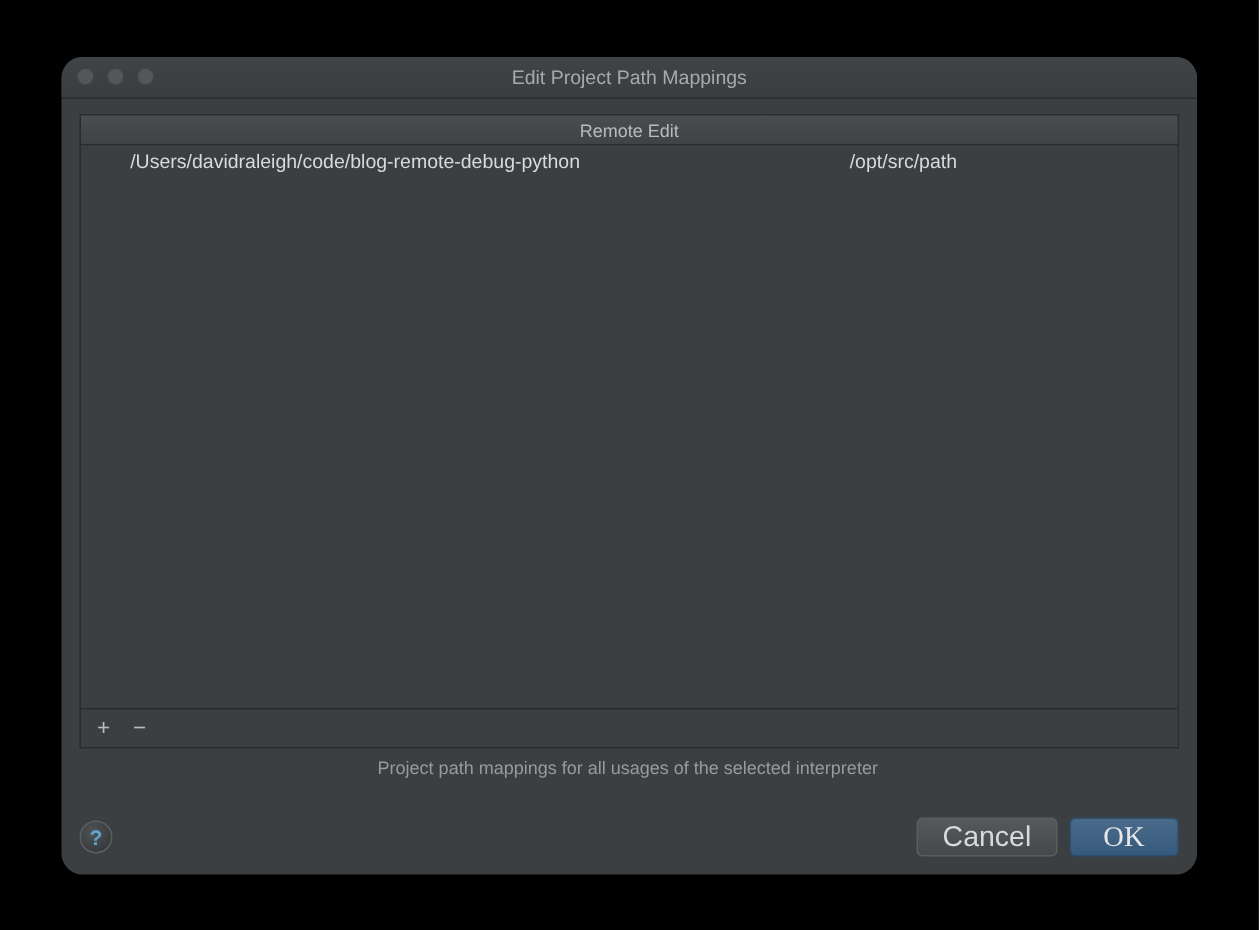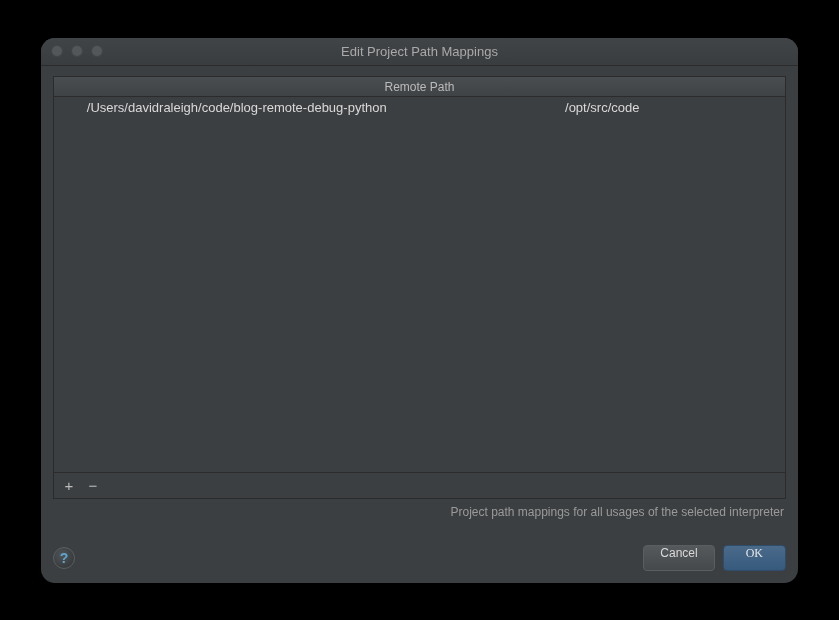--- a/index.html
+++ b/index.html
@@ -118,21 +118,21 @@
       height: 22px;
       display: flex;
       align-items: center;
       justify-content: center;
       color: #bbbbbb;
       cursor: pointer;
       font-size: 15px;
       line-height: 1;
     }
     .hint-text {
-      text-align: right;
+      text-align: center;
       color: #9a9a9a;
       font-size: 12px;
       padding: 6px 2px 0 0;
     }
     .footer {
       display: flex;
       align-items: center;
       justify-content: flex-end;
       padding: 14px 12px 12px 12px;
       gap: 8px;
@@ -151,27 +151,27 @@
       align-items: center;
       justify-content: center;
       font-size: 14px;
       font-weight: bold;
       cursor: pointer;
     }
     .btn {
       height: 26px;
       padding: 0 16px;
       border-radius: 4px;
-      font-size: 12px;
+      font-size: 19px;
       cursor: pointer;
       border: 1px solid #5a5e60;
       background: linear-gradient(to bottom, #56595b, #46494b);
       color: #d9d9d9;
       display: flex;
-      align-items: flex-start;
+      align-items: flex-end;
     }
     .btn-primary {
       background: linear-gradient(to bottom, #4a6a8a, #365a7d);
       border: 1px solid #2f4d6b;
       color: #e8e8e8;
       padding: 0 22px;
       font-family: Liberation Serif, serif;
     }
   </style>
 </head>
@@ -183,26 +183,26 @@
       <div class="traffic-light"></div>
       <div class="traffic-light"></div>
       <div class="traffic-light"></div>
     </div>
     <div class="title-text">Edit Project Path Mappings</div>
   </div>
 
   <div class="content">
     <div class="table-container">
       <div class="table-header">
-        <div class="th">Remote Path</div>
+        <div class="th">Remote Edit</div>
       </div>
       <div class="table-body">
         <div class="table-row">
           <div class="td">/Users/davidraleigh/code/blog-remote-debug-python</div>
-          <div class="td">/opt/src/code</div>
+          <div class="td">/opt/src/path</div>
         </div>
       </div>
       <div class="table-toolbar">
         <div class="tb-btn">
           <span>+</span>
         </div>
         <div class="tb-btn">
           <span>−</span>
         </div>
       </div>

